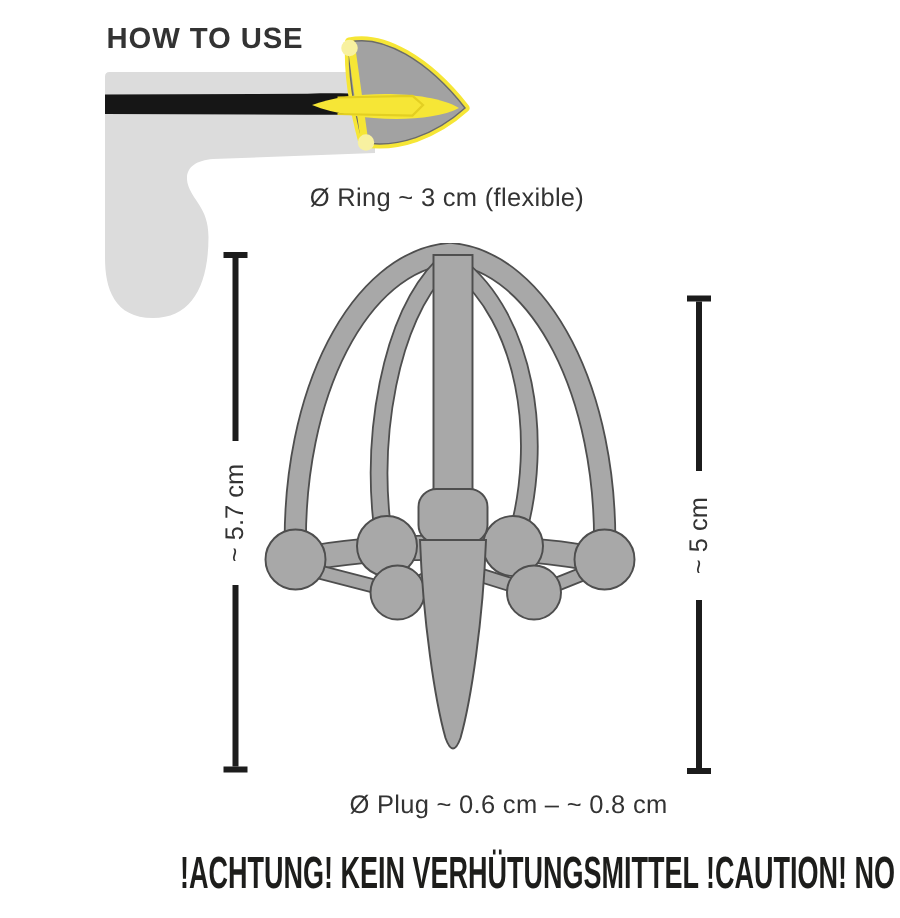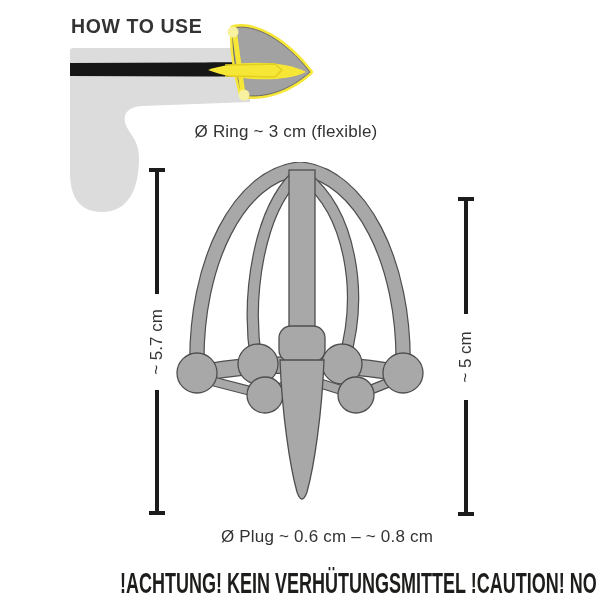--- a/index.html
+++ b/index.html
@@ -9,21 +9,21 @@
   }
   .abs{position:absolute;}
 
   
   .title{
     left:71px;top:15px;font-size:19.5px;font-weight:700;letter-spacing:.6px;
     color:var(--text-dark);
     text-align:center;
   }
   .center-label{
-    left:0;width:572px;text-align:center;font-size:17px;color:var(--text-dark);
+    left:12px;width:572px;text-align:center;font-size:17px;color:var(--text-dark);
     letter-spacing:.2px;
   }
   .ring-label{top:122px;}
   .plug-label{top:527px;padding-left:41px;}
 
   
   .measure{
     position:absolute;width:17px;display:flex;flex-direction:column;align-items:center;
   }
   .measure .cap{width:16px;height:4px;background:var(--measure-line);flex:0 0 auto;}

